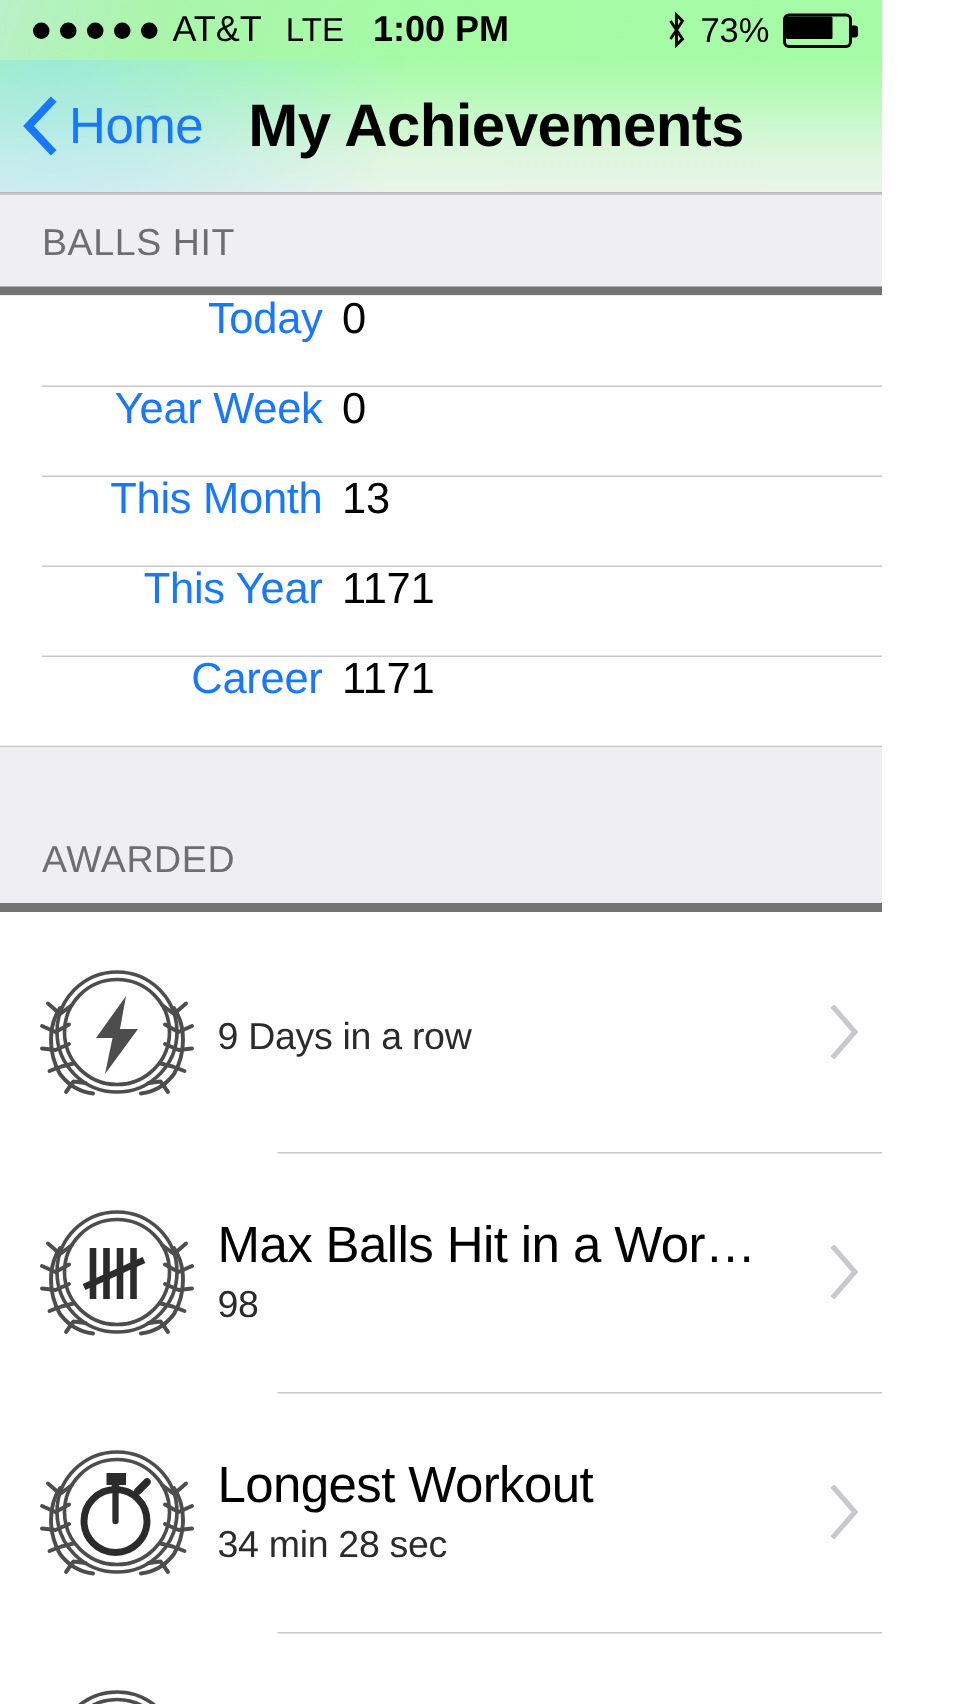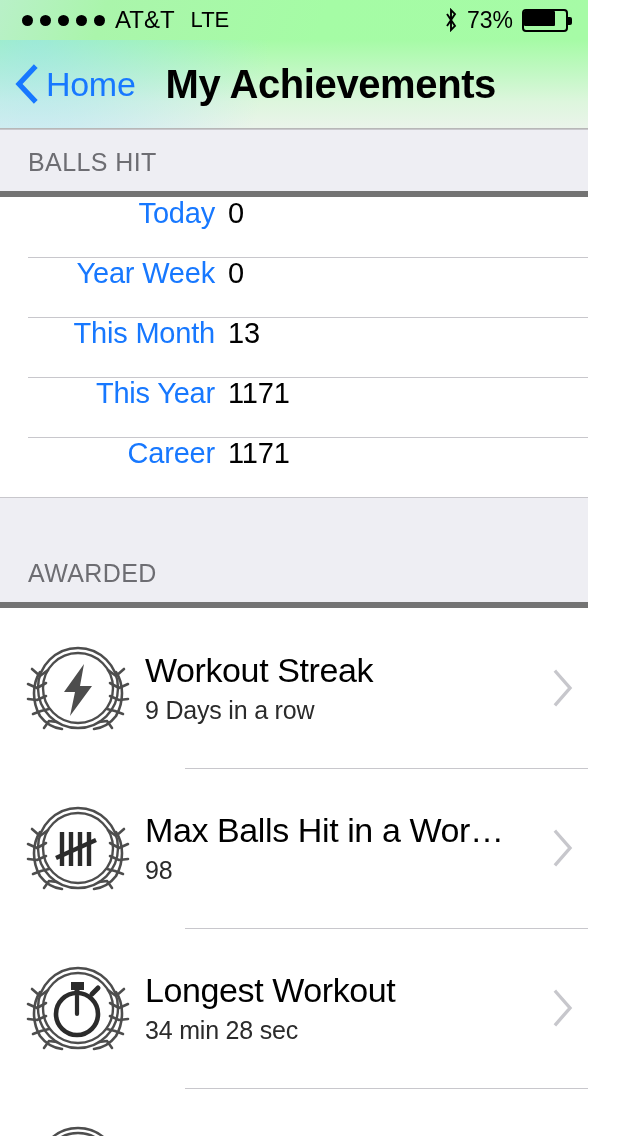--- a/index.html
+++ b/index.html
@@ -141,20 +141,21 @@
       <div class="dots">
         <span class="dot"></span>
           <span class="dot"></span>
           <span class="dot"></span>
           <span class="dot"></span>
           <span class="dot"></span>
       </div>
       <span class="carrier">AT&amp;T</span>
       <span class="lte">LTE</span>
     </div>
+    <div class="sb-time">1:00 PM</div>
     <div class="sb-right">
       <svg class="bt-icon" viewBox="0 0 14 24">
         <path d="M3 6 L11 18 L7 22 L7 2 L11 6 L3 18" fill="none" stroke="#000" stroke-width="1.9" stroke-linejoin="miter" stroke-linecap="butt"></path>
       </svg>
       <span class="batt-pct">73%</span>
       <span class="battery">
         <span class="batt-body"></span>
         <span class="batt-fill" id="battfill" style="width: 30.66px;"></span>
         <span class="batt-cap"></span>
       </span>
@@ -221,21 +222,20 @@
             <path d="M98 40 L106 33 M98 40 L90 34"></path>
             <path d="M101 52 L110 48 M101 52 L92 47"></path>
             <path d="M101 64 L110 63 M101 64 L92 60"></path>
             <path d="M97 75 L105 78 M97 75 L89 73"></path>
             <path d="M89 85 L94 92 M89 85 L81 86"></path>
           </g>
           <path d="M66 28 L46 56 L57 56 L52 80 L74 50 L62 50 Z" fill="#4d4d4d"></path>
         </svg>
       </div>
       <div class="ach-text">
-        <div class="ach-title">Workout Streak</div>
         <div class="ach-sub">9 Days in a row</div>
       </div>
       <div class="ach-chevron">
         <svg viewBox="0 0 22 38">
             <path d="M4 3 L18 19 L4 35" fill="none" stroke="#c7c7cc" stroke-width="3.4" stroke-linecap="square"></path>
           </svg>
       </div>
     </div>
 
     <div class="ach-row">

